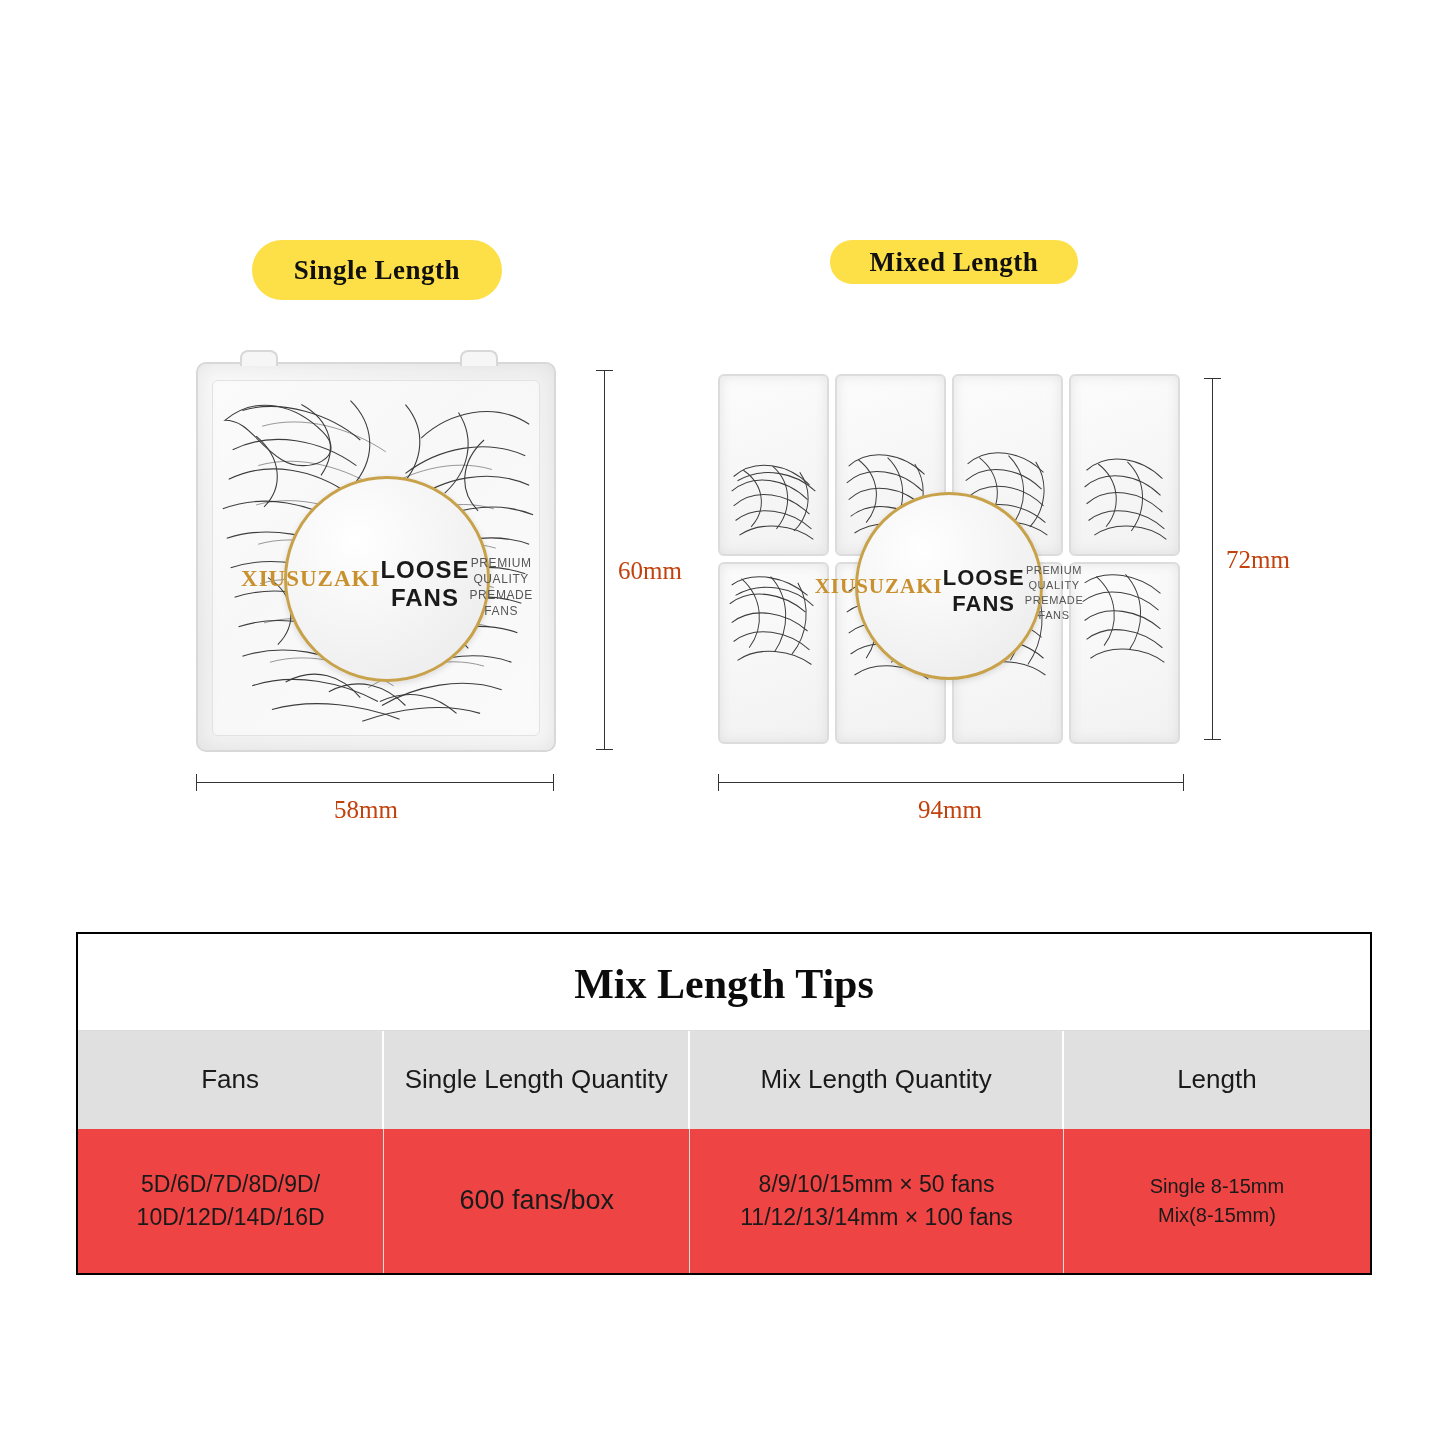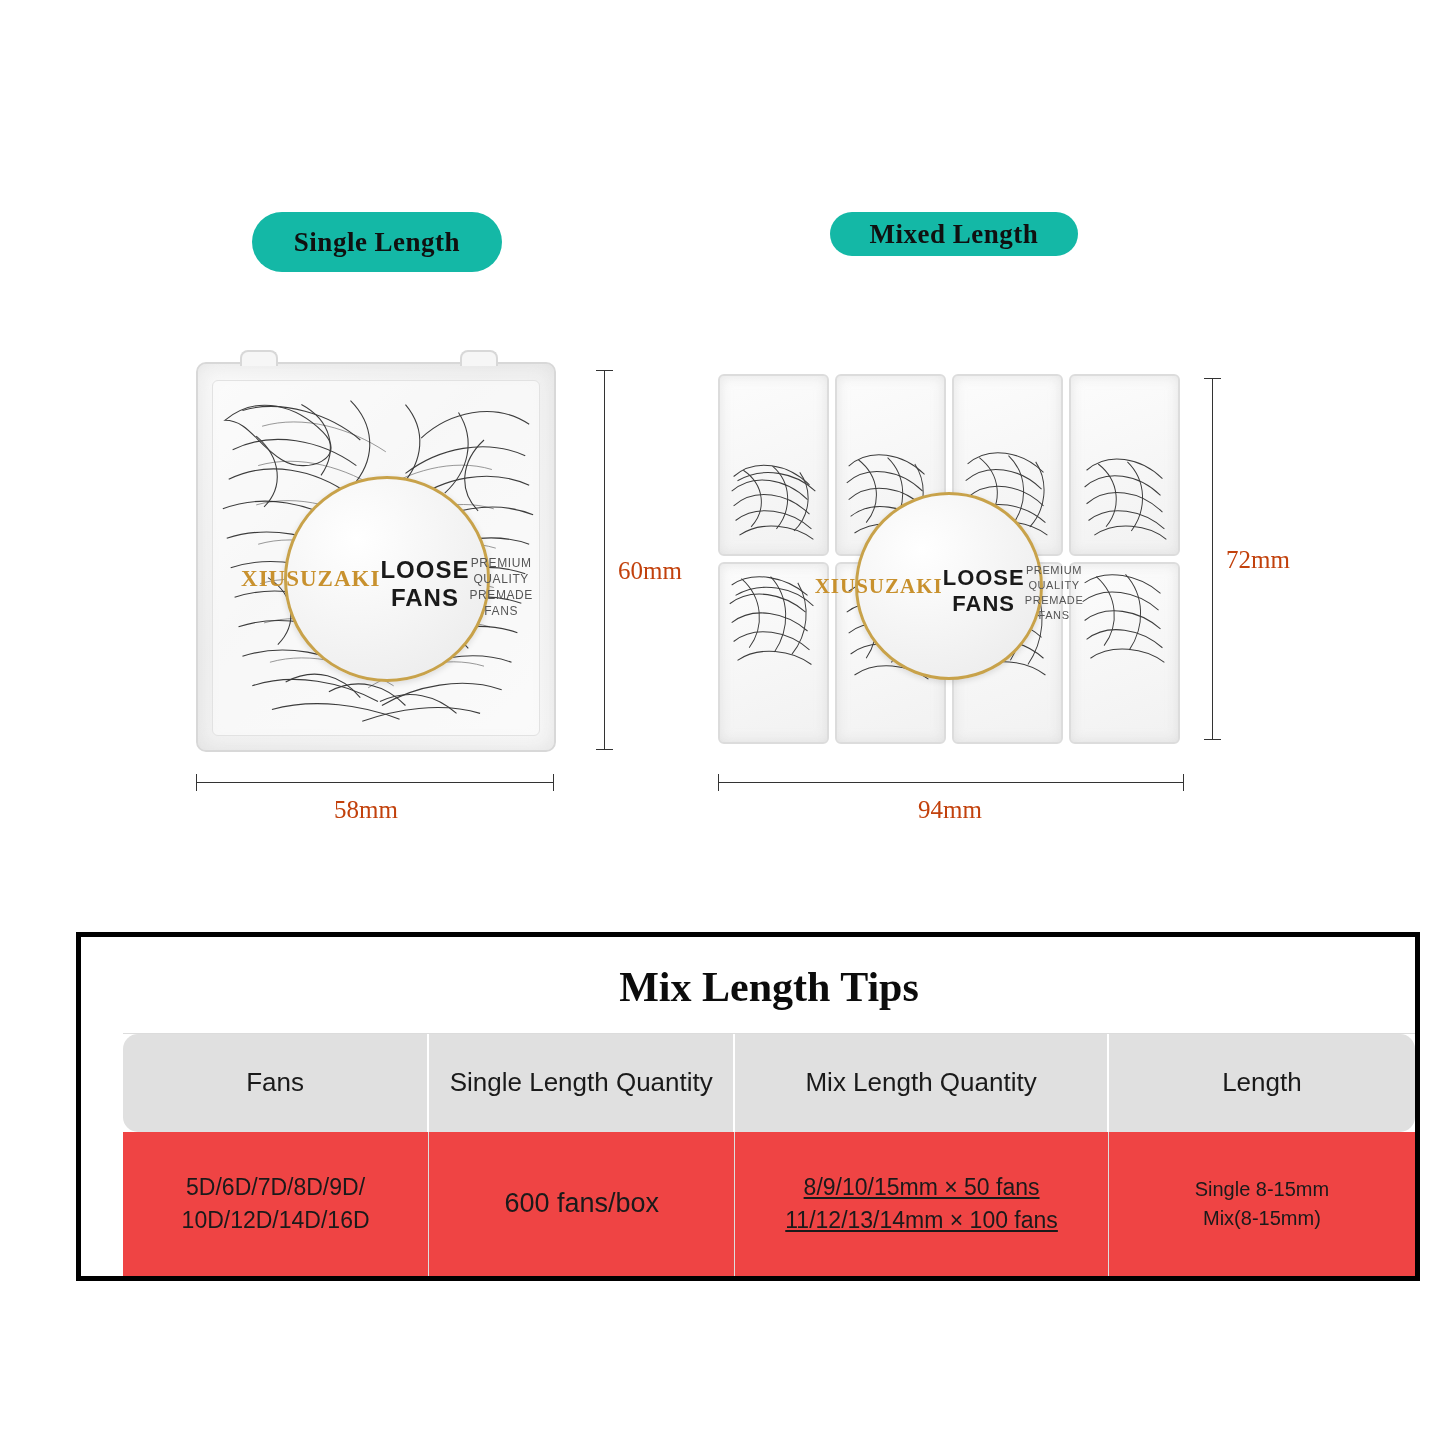--- a/index.html
+++ b/index.html
@@ -12,29 +12,30 @@
     height: 1445px;
     font-family: "Liberation Sans", sans-serif;
     color: #111111;
     position: relative;
     overflow: hidden;
   }
 
   
   .pill {
     position: absolute;
-    background: #14b8a6;
+    background: #fde047;
     border-radius: 40px;
     display: flex;
     align-items: center;
     justify-content: center;
     font-family: "Liberation Serif", serif;
     font-weight: bold;
     color: #101010;
     letter-spacing: 0.5px;
+    margin-top: 28px;
   }
   #pill-single {
     left: 252px;
     top: 212px;
     width: 250px;
     height: 60px;
     font-size: 27px;
   }
   #pill-mixed {
     left: 830px;
@@ -222,38 +223,36 @@
   #dim-mixed-h-label { left: 918px; top: 796px; }
   #dim-mixed-v { left: 1212px; top: 378px; height: 362px; }
   #dim-mixed-v-label { left: 1226px; top: 546px; }
 
   
   #tips-table {
     position: absolute;
     left: 76px;
     top: 932px;
     width: 1292px;
-    border: 5px solid #000000;
+    border: 2px solid #000000;
     background: #ffffff;
-    padding-left: 42px;
   }
   .tips-title {
     text-align: center;
     font-family: "Liberation Serif", serif;
     font-weight: bold;
     font-size: 42px;
     color: #0c0c0c;
     padding: 26px 0 22px 0;
     border-bottom: 1px solid #dcdcdc;
   }
   .tips-head {
     display: grid;
     grid-template-columns: 1fr 1fr 1.22fr 1fr;
     background: #e0e0e0;
-    border-radius: 15px;
   }
   .tips-head > div {
     font-family: "Liberation Sans", sans-serif;
     font-size: 26px;
     color: #1a1a1a;
     text-align: center;
     padding: 18px 8px;
     line-height: 1.28;
     display: flex;
     align-items: center;
@@ -276,21 +275,21 @@
     line-height: 1.45;
     display: flex;
     align-items: center;
     justify-content: center;
     border-right: 1px solid #dedede;
     min-height: 96px;
   }
   .tips-row > div:last-child { border-right: none; }
   .cell-fans { font-size: 23px; }
   .cell-single-qty { font-size: 27px; }
-  .cell-mix-qty { font-size: 23px; text-decoration: underline; }
+  .cell-mix-qty { font-size: 23px; }
   .cell-length { font-size: 20px; }
   .nowrap-lines { white-space: pre-line; }
 </style>
 </head>
 <body>
 
 <div class="pill" id="pill-single">
   <span>Single Length</span>
 </div>
 <div class="pill" id="pill-mixed">

